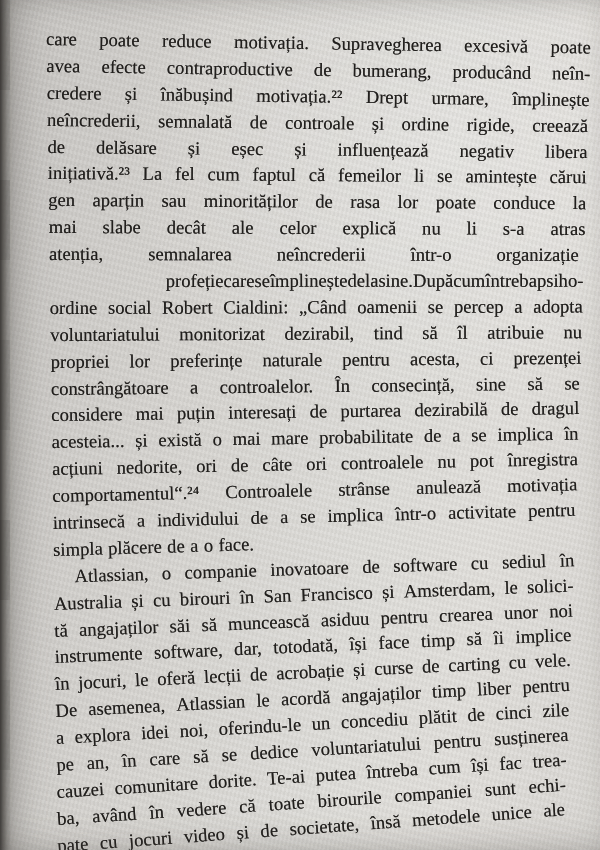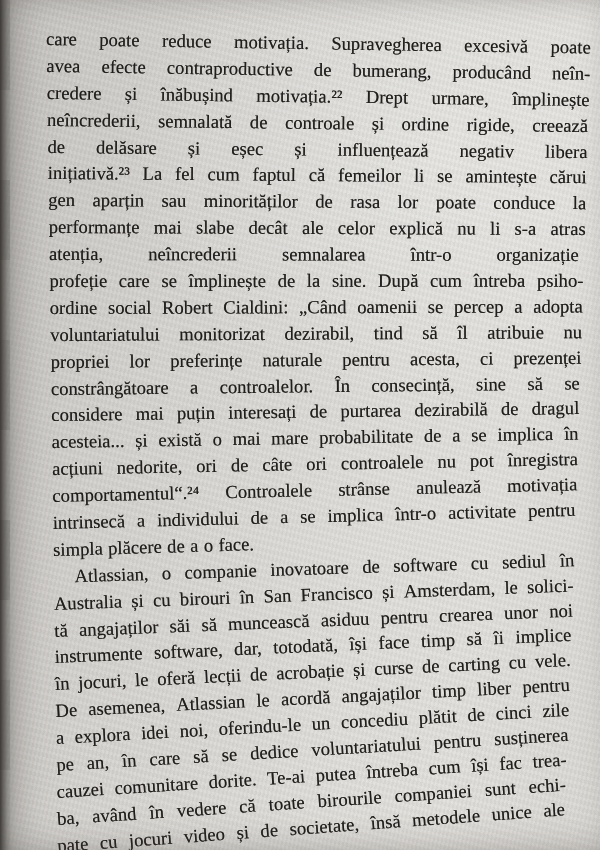--- a/index.html
+++ b/index.html
@@ -164,43 +164,42 @@
         <span>sau</span>
         <span>minorităților</span>
         <span>de</span>
         <span>rasa</span>
         <span>lor</span>
         <span>poate</span>
         <span>conduce</span>
         <span>la</span>
       </div>
       <div class="line" style="transform: translateX(2.7px) rotate(0.22deg); width: 537px;">
-        <span>performanțe</span>
         <span>mai</span>
         <span>slabe</span>
         <span>decât</span>
         <span>ale</span>
         <span>celor</span>
         <span>explică</span>
         <span>nu</span>
         <span>li</span>
         <span>s-a</span>
         <span>atras</span>
       </div>
       <div class="line" style="transform: translateX(3px) rotate(0.1deg); width: 535px; gap: 45px;">
         <span>atenția,</span>
+        <span>semnalarea</span>
         <span>neîncrederii</span>
-        <span>semnalarea</span>
         <span>într-o</span>
         <span>organizație</span>
         <span>poate</span>
         <span>fi</span>
         <span>o</span>
       </div>
-      <div class="line" style="transform: translateX(3.4px) rotate(-0.03deg); width: 534px;">
+      <div class="line" style="transform: translateX(3.4px) rotate(-0.03deg); width: 534px; justify-content: flex-end;">
         <span>profeție</span>
         <span>care</span>
         <span>se</span>
         <span>împlinește</span>
         <span>de</span>
         <span>la</span>
         <span>sine.</span>
         <span>După</span>
         <span>cum</span>
         <span>întreba</span>

